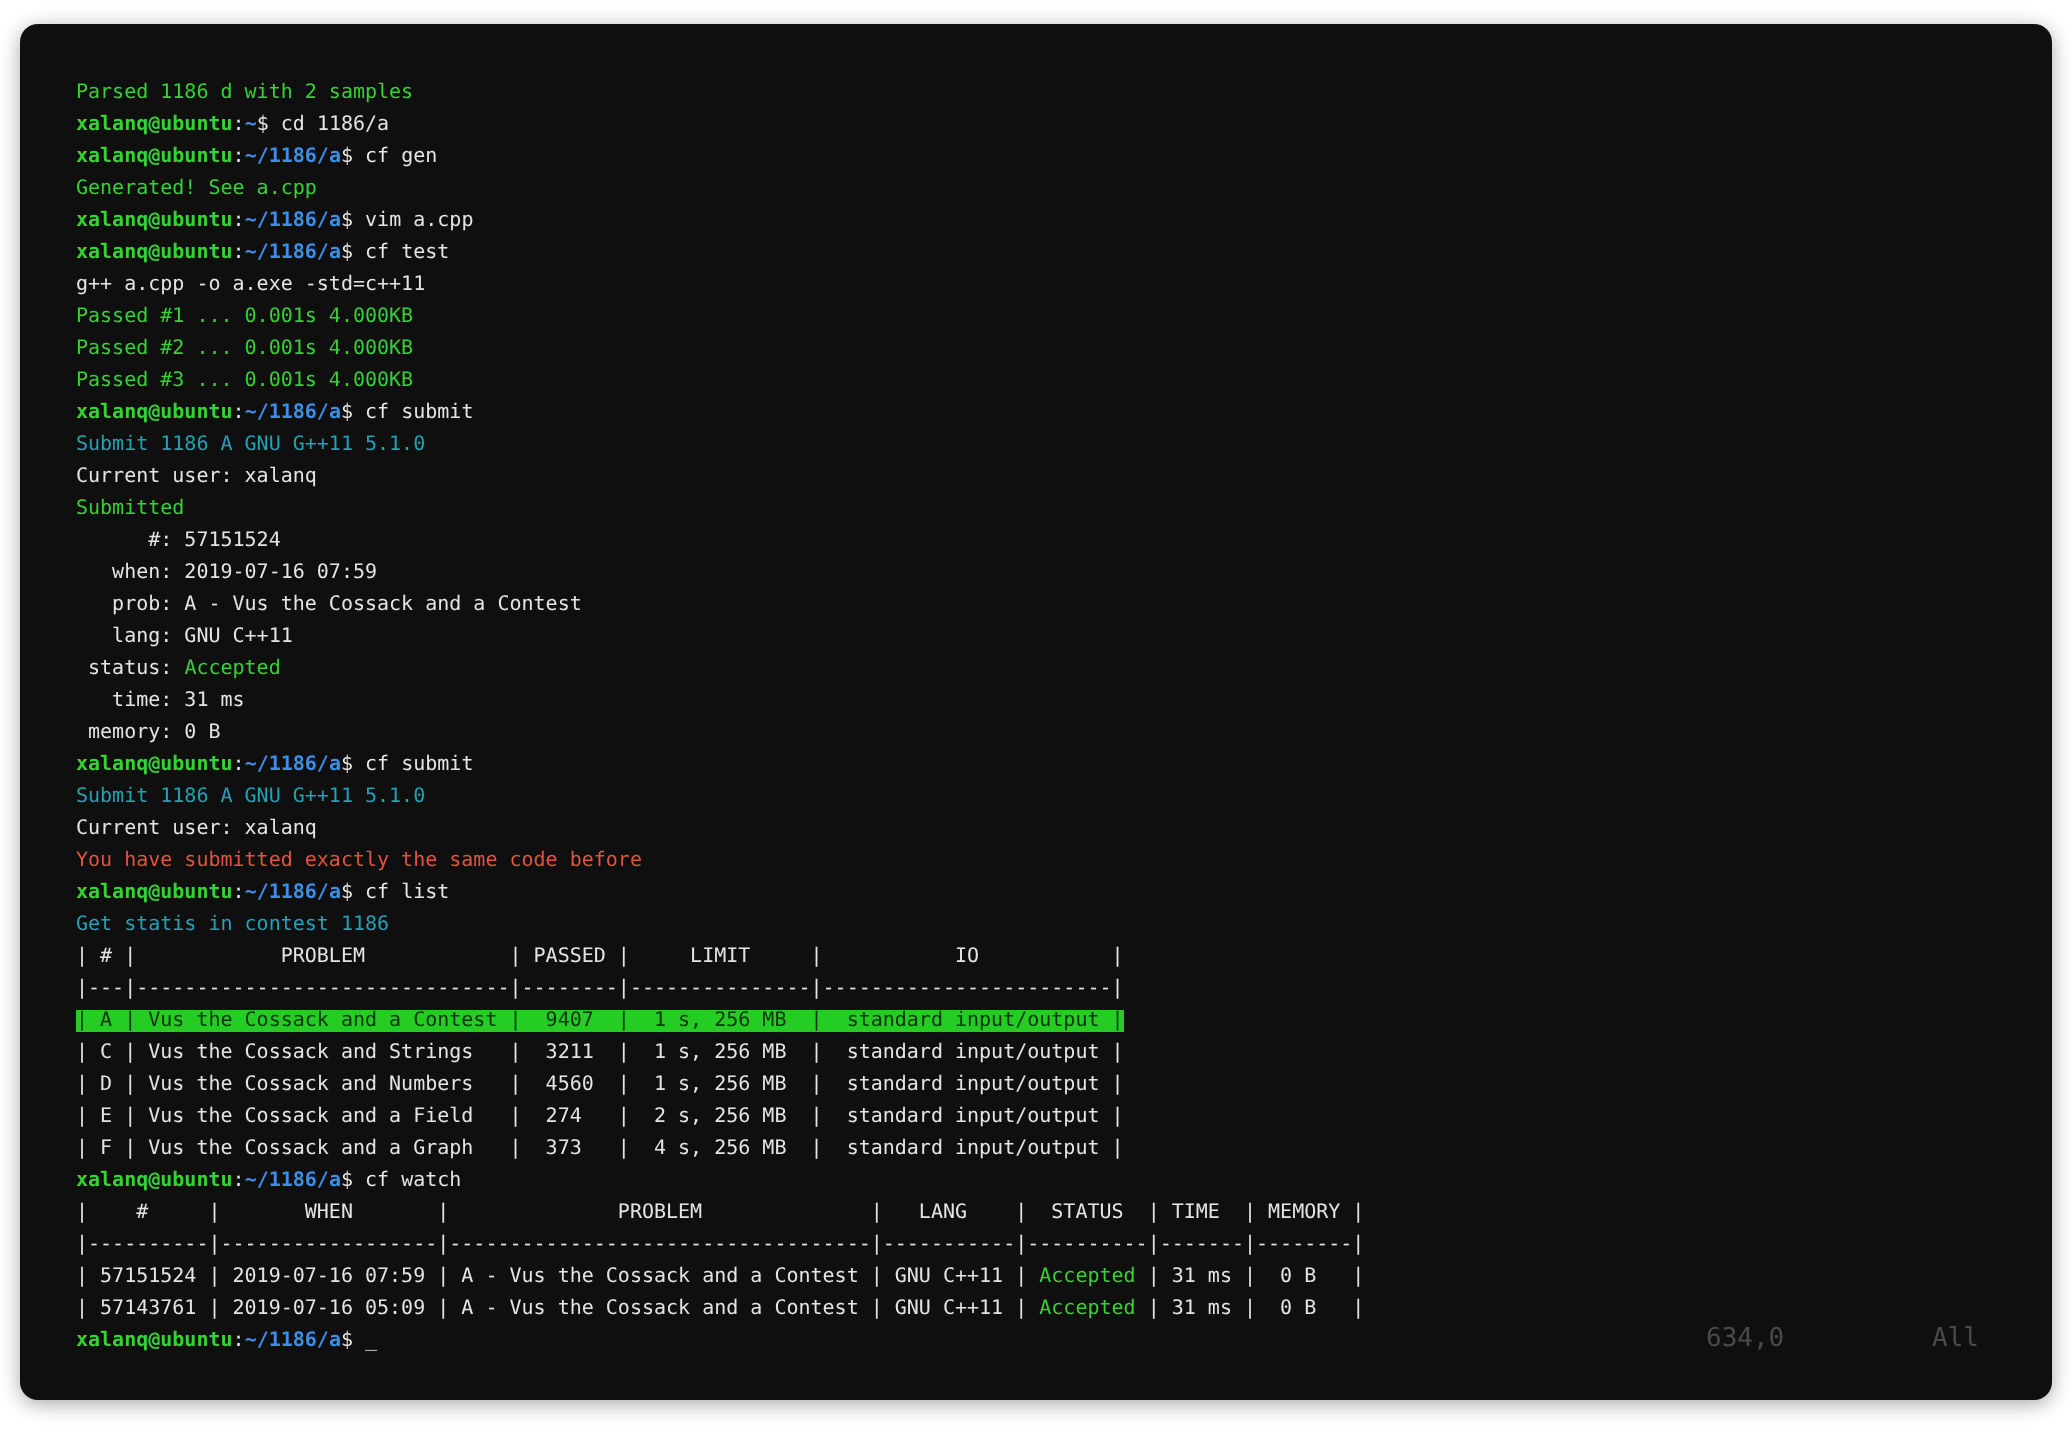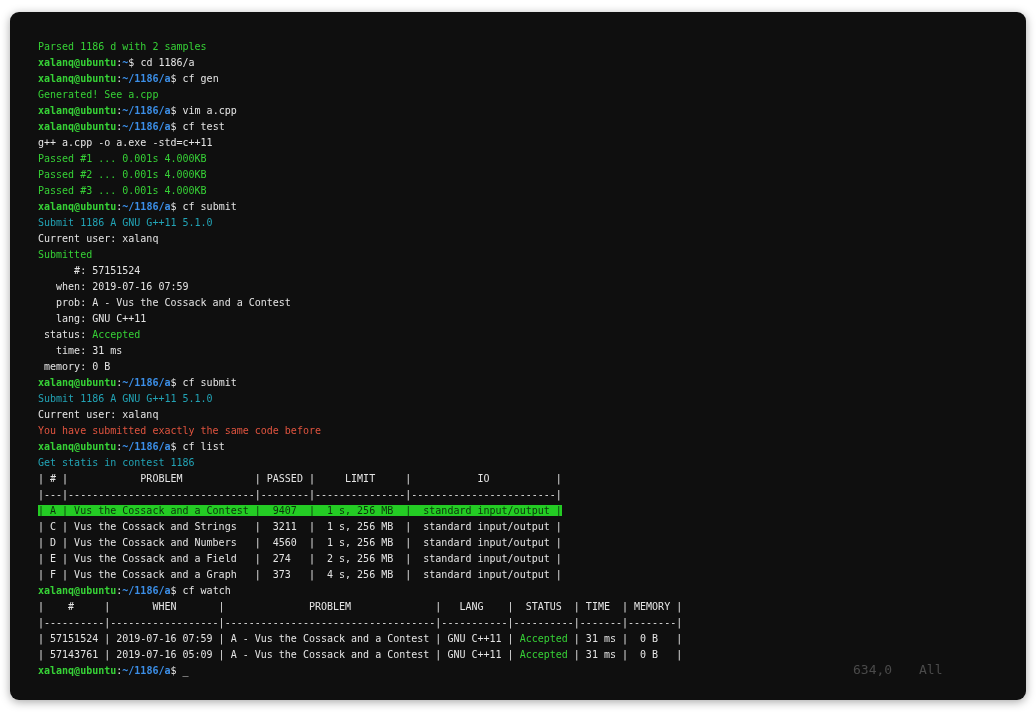--- a/index.html
+++ b/index.html
@@ -29,21 +29,21 @@
   .line { height: 16px; }
   .bold { font-weight: bold; }
   .artifact {
     position: absolute;
     font-size: 13px;
     line-height: 16px;
     color: #4a4a4a;
     white-space: pre;
   }
   .a1 { left: 843px; top: 650px; }
-  .a2 { left: 909px; top: 650px; }
+  .a2 { left: 956px; top: 650px; }
 </style>
 </head>
 <body>
 
 <div class="page">
   <div class="terminal">
     <div class="output" id="terminal-output"><div class="line"><span style="color: rgb(54, 209, 54);">Parsed 1186 d with 2 samples</span></div><div class="line"><span class="bold" style="color: rgb(54, 209, 54);">xalanq@ubuntu</span><span style="color: rgb(228, 228, 228);">:</span><span class="bold" style="color: rgb(60, 143, 232);">~</span><span style="color: rgb(228, 228, 228);">$ </span><span style="color: rgb(228, 228, 228);">cd 1186/a</span></div><div class="line"><span class="bold" style="color: rgb(54, 209, 54);">xalanq@ubuntu</span><span style="color: rgb(228, 228, 228);">:</span><span class="bold" style="color: rgb(60, 143, 232);">~/1186/a</span><span style="color: rgb(228, 228, 228);">$ </span><span style="color: rgb(228, 228, 228);">cf gen</span></div><div class="line"><span style="color: rgb(54, 209, 54);">Generated! See a.cpp</span></div><div class="line"><span class="bold" style="color: rgb(54, 209, 54);">xalanq@ubuntu</span><span style="color: rgb(228, 228, 228);">:</span><span class="bold" style="color: rgb(60, 143, 232);">~/1186/a</span><span style="color: rgb(228, 228, 228);">$ </span><span style="color: rgb(228, 228, 228);">vim a.cpp</span></div><div class="line"><span class="bold" style="color: rgb(54, 209, 54);">xalanq@ubuntu</span><span style="color: rgb(228, 228, 228);">:</span><span class="bold" style="color: rgb(60, 143, 232);">~/1186/a</span><span style="color: rgb(228, 228, 228);">$ </span><span style="color: rgb(228, 228, 228);">cf test</span></div><div class="line"><span style="color: rgb(228, 228, 228);">g++ a.cpp -o a.exe -std=c++11</span></div><div class="line"><span style="color: rgb(54, 209, 54);">Passed #1 ... 0.001s 4.000KB</span></div><div class="line"><span style="color: rgb(54, 209, 54);">Passed #2 ... 0.001s 4.000KB</span></div><div class="line"><span style="color: rgb(54, 209, 54);">Passed #3 ... 0.001s 4.000KB</span></div><div class="line"><span class="bold" style="color: rgb(54, 209, 54);">xalanq@ubuntu</span><span style="color: rgb(228, 228, 228);">:</span><span class="bold" style="color: rgb(60, 143, 232);">~/1186/a</span><span style="color: rgb(228, 228, 228);">$ </span><span style="color: rgb(228, 228, 228);">cf submit</span></div><div class="line"><span style="color: rgb(34, 163, 181);">Submit 1186 A GNU G++11 5.1.0</span></div><div class="line"><span style="color: rgb(228, 228, 228);">Current user: xalanq</span></div><div class="line"><span style="color: rgb(54, 209, 54);">Submitted</span></div><div class="line"><span style="color: rgb(228, 228, 228);">      #: 57151524</span></div><div class="line"><span style="color: rgb(228, 228, 228);">   when: 2019-07-16 07:59</span></div><div class="line"><span style="color: rgb(228, 228, 228);">   prob: A - Vus the Cossack and a Contest</span></div><div class="line"><span style="color: rgb(228, 228, 228);">   lang: GNU C++11</span></div><div class="line"><span style="color: rgb(228, 228, 228);"> status: </span><span style="color: rgb(54, 209, 54);">Accepted</span></div><div class="line"><span style="color: rgb(228, 228, 228);">   time: 31 ms</span></div><div class="line"><span style="color: rgb(228, 228, 228);"> memory: 0 B</span></div><div class="line"><span class="bold" style="color: rgb(54, 209, 54);">xalanq@ubuntu</span><span style="color: rgb(228, 228, 228);">:</span><span class="bold" style="color: rgb(60, 143, 232);">~/1186/a</span><span style="color: rgb(228, 228, 228);">$ </span><span style="color: rgb(228, 228, 228);">cf submit</span></div><div class="line"><span style="color: rgb(34, 163, 181);">Submit 1186 A GNU G++11 5.1.0</span></div><div class="line"><span style="color: rgb(228, 228, 228);">Current user: xalanq</span></div><div class="line"><span style="color: rgb(224, 84, 63);">You have submitted exactly the same code before</span></div><div class="line"><span class="bold" style="color: rgb(54, 209, 54);">xalanq@ubuntu</span><span style="color: rgb(228, 228, 228);">:</span><span class="bold" style="color: rgb(60, 143, 232);">~/1186/a</span><span style="color: rgb(228, 228, 228);">$ </span><span style="color: rgb(228, 228, 228);">cf list</span></div><div class="line"><span style="color: rgb(34, 163, 181);">Get statis in contest 1186</span></div><div class="line"><span style="color: rgb(228, 228, 228);">| # |            PROBLEM            | PASSED |     LIMIT     |           IO           |</span></div><div class="line"><span style="color: rgb(228, 228, 228);">|---|-------------------------------|--------|---------------|------------------------|</span></div><div class="line"><span style="background-color: rgb(36, 204, 36); color: rgb(12, 50, 12);">| A | Vus the Cossack and a Contest |  9407  |  1 s, 256 MB  |  standard input/output |</span></div><div class="line"><span style="color: rgb(228, 228, 228);">| C | Vus the Cossack and Strings   |  3211  |  1 s, 256 MB  |  standard input/output |</span></div><div class="line"><span style="color: rgb(228, 228, 228);">| D | Vus the Cossack and Numbers   |  4560  |  1 s, 256 MB  |  standard input/output |</span></div><div class="line"><span style="color: rgb(228, 228, 228);">| E | Vus the Cossack and a Field   |  274   |  2 s, 256 MB  |  standard input/output |</span></div><div class="line"><span style="color: rgb(228, 228, 228);">| F | Vus the Cossack and a Graph   |  373   |  4 s, 256 MB  |  standard input/output |</span></div><div class="line"><span class="bold" style="color: rgb(54, 209, 54);">xalanq@ubuntu</span><span style="color: rgb(228, 228, 228);">:</span><span class="bold" style="color: rgb(60, 143, 232);">~/1186/a</span><span style="color: rgb(228, 228, 228);">$ </span><span style="color: rgb(228, 228, 228);">cf watch</span></div><div class="line"><span style="color: rgb(228, 228, 228);">|    #     |       WHEN       |              PROBLEM              |   LANG    |  STATUS  | TIME  | MEMORY |</span></div><div class="line"><span style="color: rgb(228, 228, 228);">|----------|------------------|-----------------------------------|-----------|----------|-------|--------|</span></div><div class="line"><span style="color: rgb(228, 228, 228);">| 57151524 | 2019-07-16 07:59 | A - Vus the Cossack and a Contest | GNU C++11 | </span><span style="color: rgb(54, 209, 54);">Accepted</span><span style="color: rgb(228, 228, 228);"> | 31 ms |  0 B   |</span></div><div class="line"><span style="color: rgb(228, 228, 228);">| 57143761 | 2019-07-16 05:09 | A - Vus the Cossack and a Contest | GNU C++11 | </span><span style="color: rgb(54, 209, 54);">Accepted</span><span style="color: rgb(228, 228, 228);"> | 31 ms |  0 B   |</span></div><div class="line"><span class="bold" style="color: rgb(54, 209, 54);">xalanq@ubuntu</span><span style="color: rgb(228, 228, 228);">:</span><span class="bold" style="color: rgb(60, 143, 232);">~/1186/a</span><span style="color: rgb(228, 228, 228);">$ </span><span style="color: rgb(228, 228, 228);">_</span></div></div>
     <span class="artifact a1">634,0</span>
     <span class="artifact a2">All</span>
   </div>

